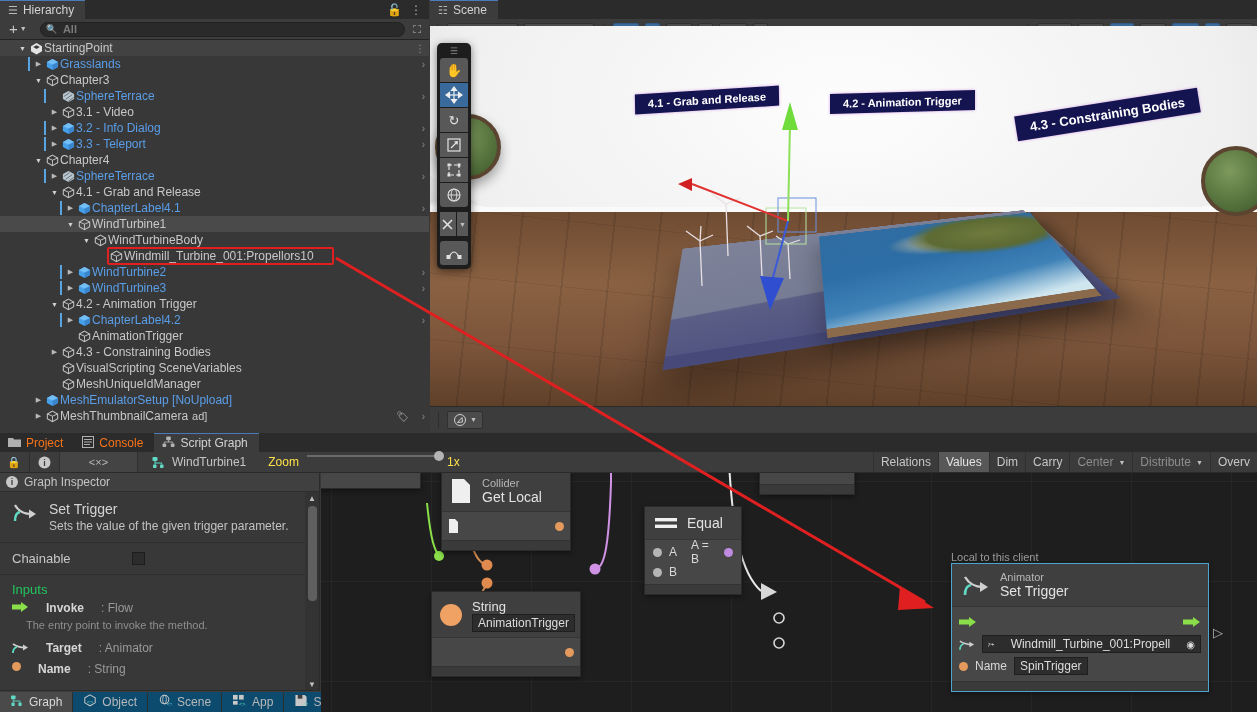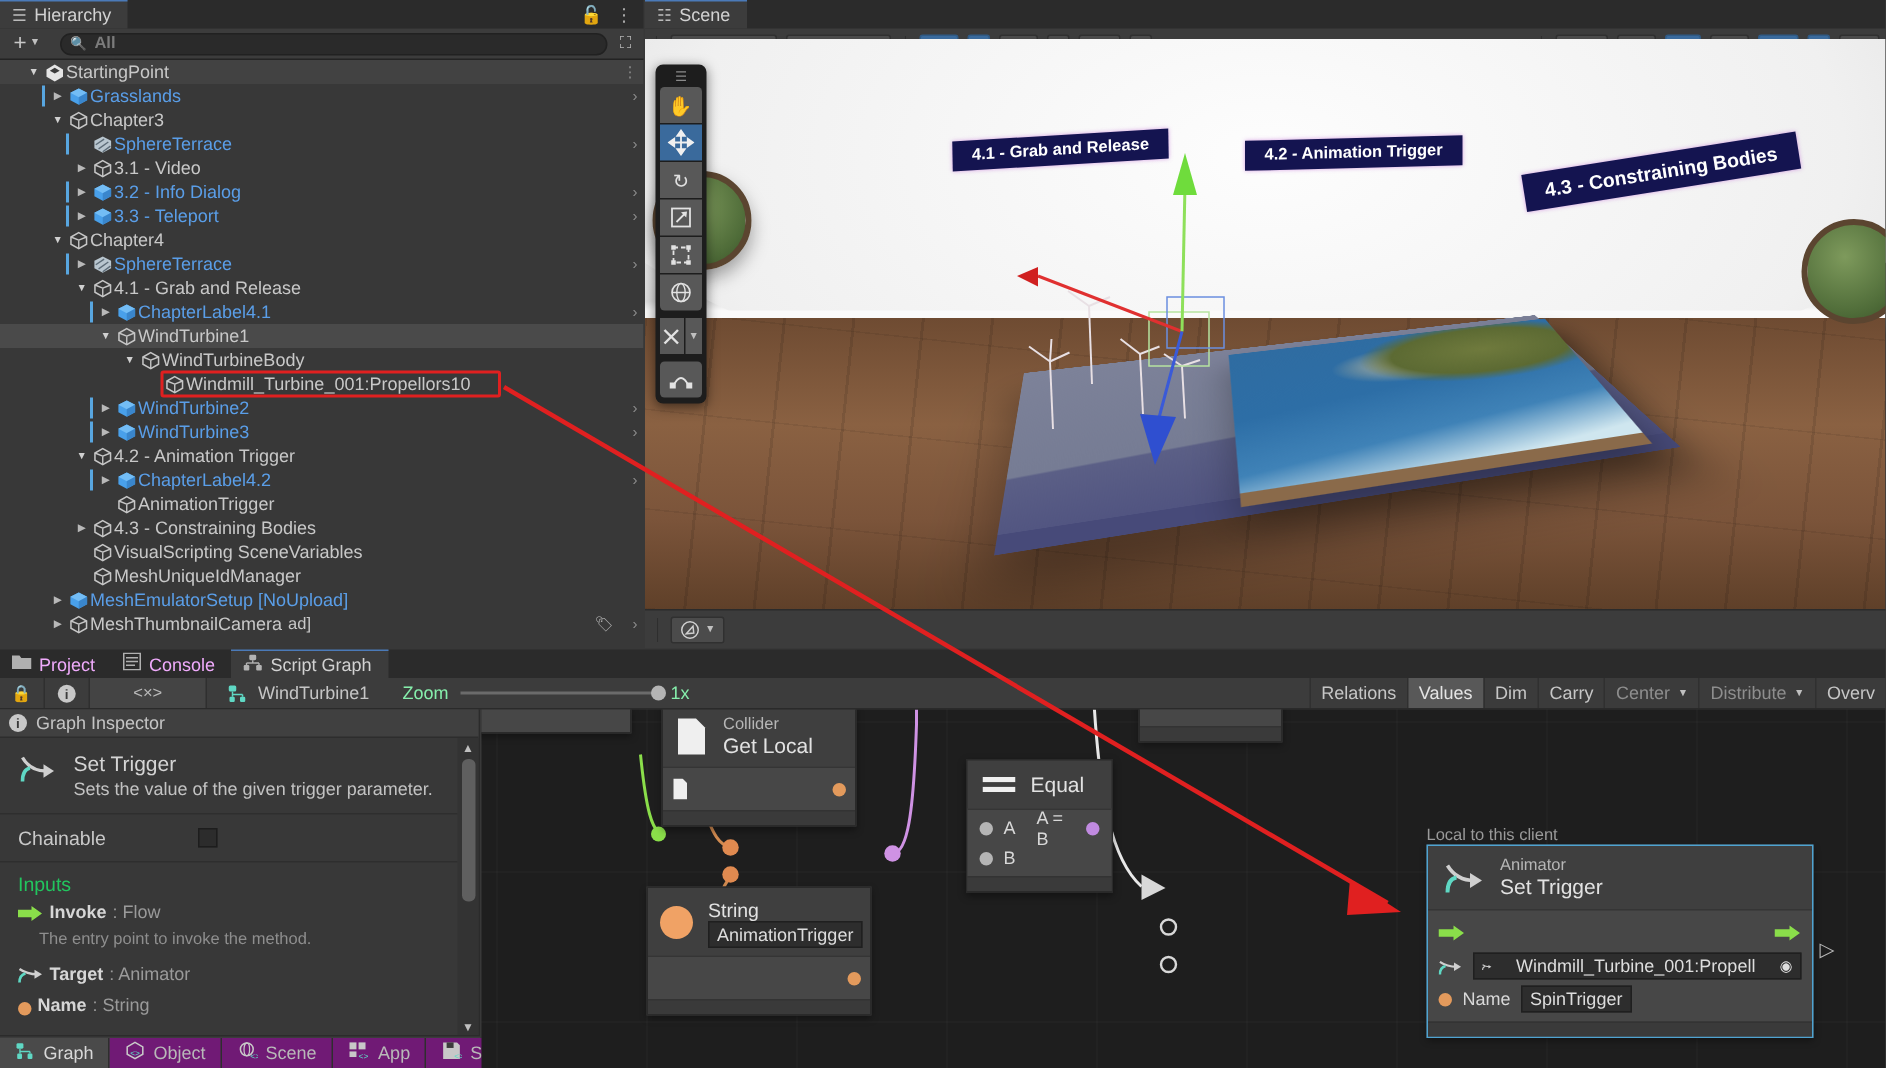--- a/index.html
+++ b/index.html
@@ -10,21 +10,21 @@
     font-size: 12px;
     color: #c4c4c4;
     overflow: hidden;
     position: relative;
   }
   .root { position: relative; width: 1257px; height: 712px; }
 
   
   #hierarchy { position: absolute; left: 0; top: 0; width: 429px; height: 432px; background: #383838; }
   .tabstrip { height: 19px; background: #2b2b2b; position: relative; display: flex; align-items: stretch; }
-  .tab { display: flex; align-items: center; gap: 5px; padding: 0 11px 0 8px; font-size: 12px; color: #f0abfc; }
+  .tab { display: flex; align-items: center; gap: 5px; padding: 0 11px 0 8px; font-size: 12px; color: #f97316; }
   .tab.active { background: #3c3c3c; border-top: 1px solid #4b7ab8; color: #d2d2d2; }
   .tab .ticon { font-size: 11px; opacity: .85; }
   .tabstrip .right-ctrl { margin-left: auto; display: flex; align-items: center; gap: 8px; padding-right: 7px; color: #b0b0b0; font-size: 12px; }
 
   .h-toolbar { height: 21px; background: #3c3c3c; display: flex; align-items: center; padding: 0 4px; border-bottom: 1px solid #232323; }
   .plus-btn { display: flex; align-items: center; gap: 2px; padding: 0 5px; height: 16px; color: #c8c8c8; font-size: 15px; line-height: 14px; }
   .caret { font-size: 7px; color: #c0c0c0; }
   .search-box { flex: 1; height: 15px; margin: 0 4px 0 8px; background: #2a2a2a; border-radius: 8px; display: flex; align-items: center; padding: 0 6px; gap: 5px; border: 1px solid #212121;}
   .search-box .sicon { font-size: 9px; color: #a0a0a0; }
   .search-box .stext { color: #7b7b7b; font-size: 11px; font-weight: bold; }
@@ -109,54 +109,54 @@
 
   .s-bottombar { position: absolute; left: 0; right: 0; bottom: 0; height: 26px; background: #3c3c3c; display: flex; align-items: center; padding: 0 5px; gap: 5px; border-top: 1px solid #2b2b2b;}
 
   
   #bottom { position: absolute; left: 0; top: 433px; width: 1257px; height: 279px; background: #383838; }
   .b-tabstrip { height: 19px; background: #2b2b2b; display: flex; }
   .g-toolbar { height: 21px; background: #3c3c3c; display: flex; align-items: center; border-bottom:1px solid #2a2a2a; }
   .gt-btn { width: 30px; height: 20px; display: flex; align-items: center; justify-content: center; color: #c0c0c0; font-size: 11px; border-right: 1px solid #2f2f2f; }
   .gt-wide { width: 78px; height: 20px; display:flex; align-items:center; justify-content:center; color:#b9b9b9; background:#444; border-right:1px solid #2f2f2f; font-size:11px;}
   .gt-label { display: flex; align-items: center; gap: 6px; padding-left: 14px; color: #c5c5c5; font-size: 12px; }
-  .zoomwrap { display: flex; align-items: center; gap: 8px; margin-left: 22px; font-size: 12px; color: #86efac; }
+  .zoomwrap { display: flex; align-items: flex-start; gap: 8px; margin-left: 22px; font-size: 12px; color: #fde047; }
   .zoomtrack { width: 132px; height: 2px; background: #6b6b6b; position: relative; }
   .zoomknob { position: absolute; right: -5px; top: -4px; width: 10px; height: 10px; border-radius: 50%; background: #b4b4b4; }
 
   .rel-bar { margin-left: auto; display: flex; align-items: stretch; height: 20px; }
   .rel-btn { display: flex; align-items: center; padding: 0 7px; font-size: 12px; color: #c6c6c6; background: #3b3b3b; border-left: 1px solid #303030; }
   .rel-btn.on { background: #585858; color: #e4e4e4; }
   .rel-btn.dim { color: #8e8e8e; }
 
   
   #ginspector { position: absolute; left: 0; top: 40px; width: 320px; bottom: 22px; background: #383838; border-right: 1px solid #2b2b2b;}
   .gi-header { height: 19px; background: #404040; display: flex; align-items: center; gap: 6px; padding: 0 6px; border-bottom: 1px solid #2d2d2d;}
   .gi-header .ii { width: 12px; height: 12px; border-radius: 50%; background: #c8c8c8; color: #383838; font-size: 9px; font-weight: bold; display: flex; align-items: center; justify-content: center; }
   .gi-body { position: absolute; top: 19px; left: 0; right: 14px; bottom: 0; }
   .gi-title-row { display: flex; gap: 11px; padding: 9px 8px 9px 12px; border-bottom: 1px solid #2e2e2e; align-items: flex-start;}
   .gi-title-row .big { font-size: 14px; color: #d4d4d4; }
   .gi-title-row .sub { font-size: 12px; color: #c2c2c2; margin-top: 2px; }
   .gi-row { display: flex; align-items: center; padding: 8px 12px; border-bottom: 1px solid #2e2e2e; }
   .gi-row .lb { font-size: 13px; color: #c8c8c8; width: 120px; }
   .cbox { width: 13px; height: 13px; background: #2c2c2c; border: 1px solid #1d1d1d; }
   .gi-section { padding: 7px 12px 2px; font-size: 13px; color: #22c55e; }
-  .gi-port { display: flex; align-items: flex-end; gap: 4px; padding: 2px 12px 1px; }
+  .gi-port { display: flex; align-items: flex-start; gap: 17px; padding: 2px 12px 1px; }
   .gi-port .pname { font-size: 12px; color: #d6d6d6; font-weight: bold; }
   .gi-port .ptype { font-size: 12px; color: #9a9a9a; }
   .gi-port .pdesc { font-size: 11px; color: #8e8e8e; padding: 1px 0 3px 26px; }
   .gi-scroll { position: absolute; right: 0; top: 19px; bottom: 0; width: 14px; background: #333; display:flex; flex-direction:column; align-items:center; }
   .gi-scroll .arw { color:#c0c0c0; font-size: 8px; height: 12px; display:flex; align-items:center;}
   .gi-thumb { width: 9px; background: #5f5f5f; border-radius: 4px; margin: 2px 0; }
 
   .bb-bar { position: absolute; left: 0; bottom: 0; width: 320px; height: 22px; background: #3c3c3c; display: flex; align-items: center; gap: 5px; padding: 0 5px; border-top: 1px solid #2b2b2b; }
   .bb-bar .lbl { font-size: 12px; color: #c6c6c6; }
   .bb-bar .rightx { margin-left: auto; display:flex; align-items:center; gap:4px;}
 
-  .status-tabs { position: absolute; left: 0; bottom: 0; width: 340px; height: 20px; background: #701a75; display: flex; }
+  .status-tabs { position: absolute; left: 0; bottom: 0; width: 340px; height: 20px; background: #0c4a6e; display: flex; }
   .st-tab { display: flex; align-items: center; gap: 5px; padding: 0 10px; font-size: 12px; color: #b8b8b8; border-right: 1px solid #2e2e2e; }
   .st-tab.active { background: #4a4a4a; color: #d8d8d8; }
 
   
   #graph { position: absolute; left: 321px; top: 40px; right: 0; bottom: 0; background: #1e1e1e; overflow: hidden;
     background-image: linear-gradient(rgba(255,255,255,.035) 1px, transparent 1px), linear-gradient(90deg, rgba(255,255,255,.035) 1px, transparent 1px);
     background-size: 100px 100px; background-position: 10px 8px; }
   .node { position: absolute; background: #3f3f3f; border: 1px solid #2a2a2a; box-shadow: 0 2px 5px rgba(0,0,0,.4); }
   .node .nhead { display: flex; align-items: center; gap: 10px; padding: 6px 14px 6px 8px; }
   .node .nhead .ntxt .t1 { font-size: 11px; color: #b6b6b6; }

